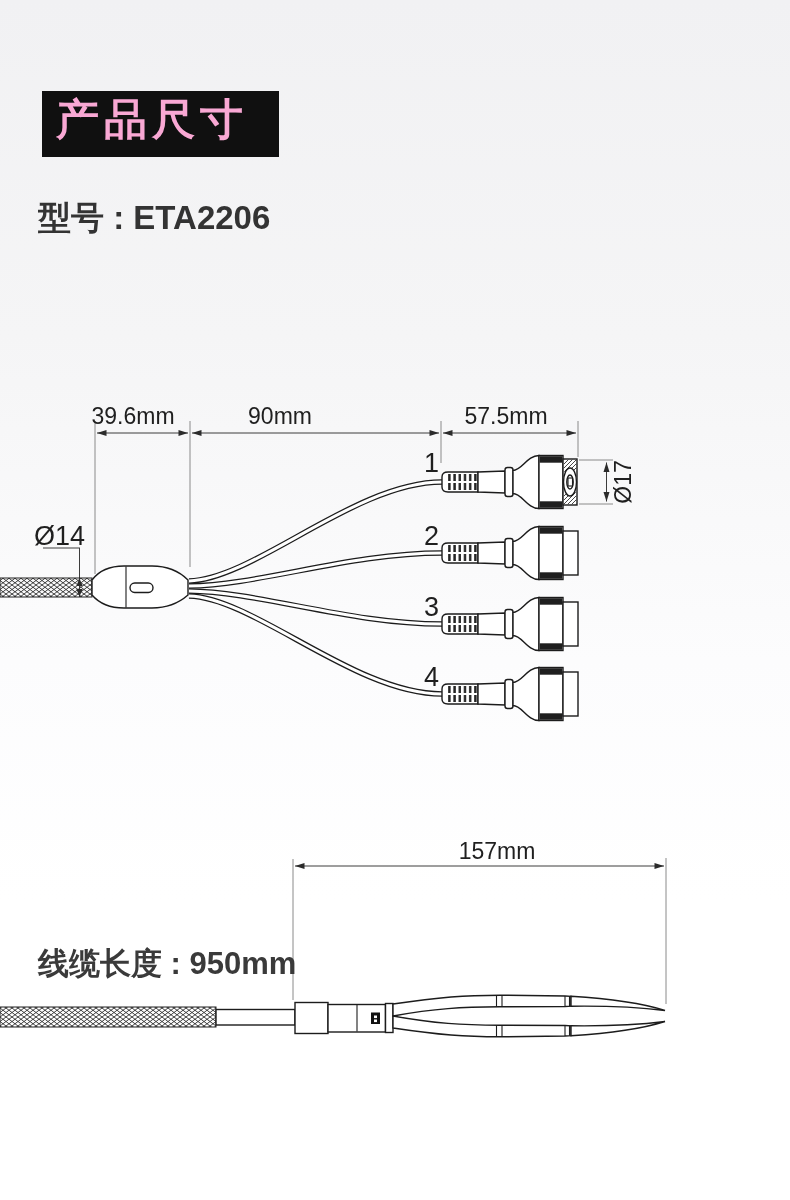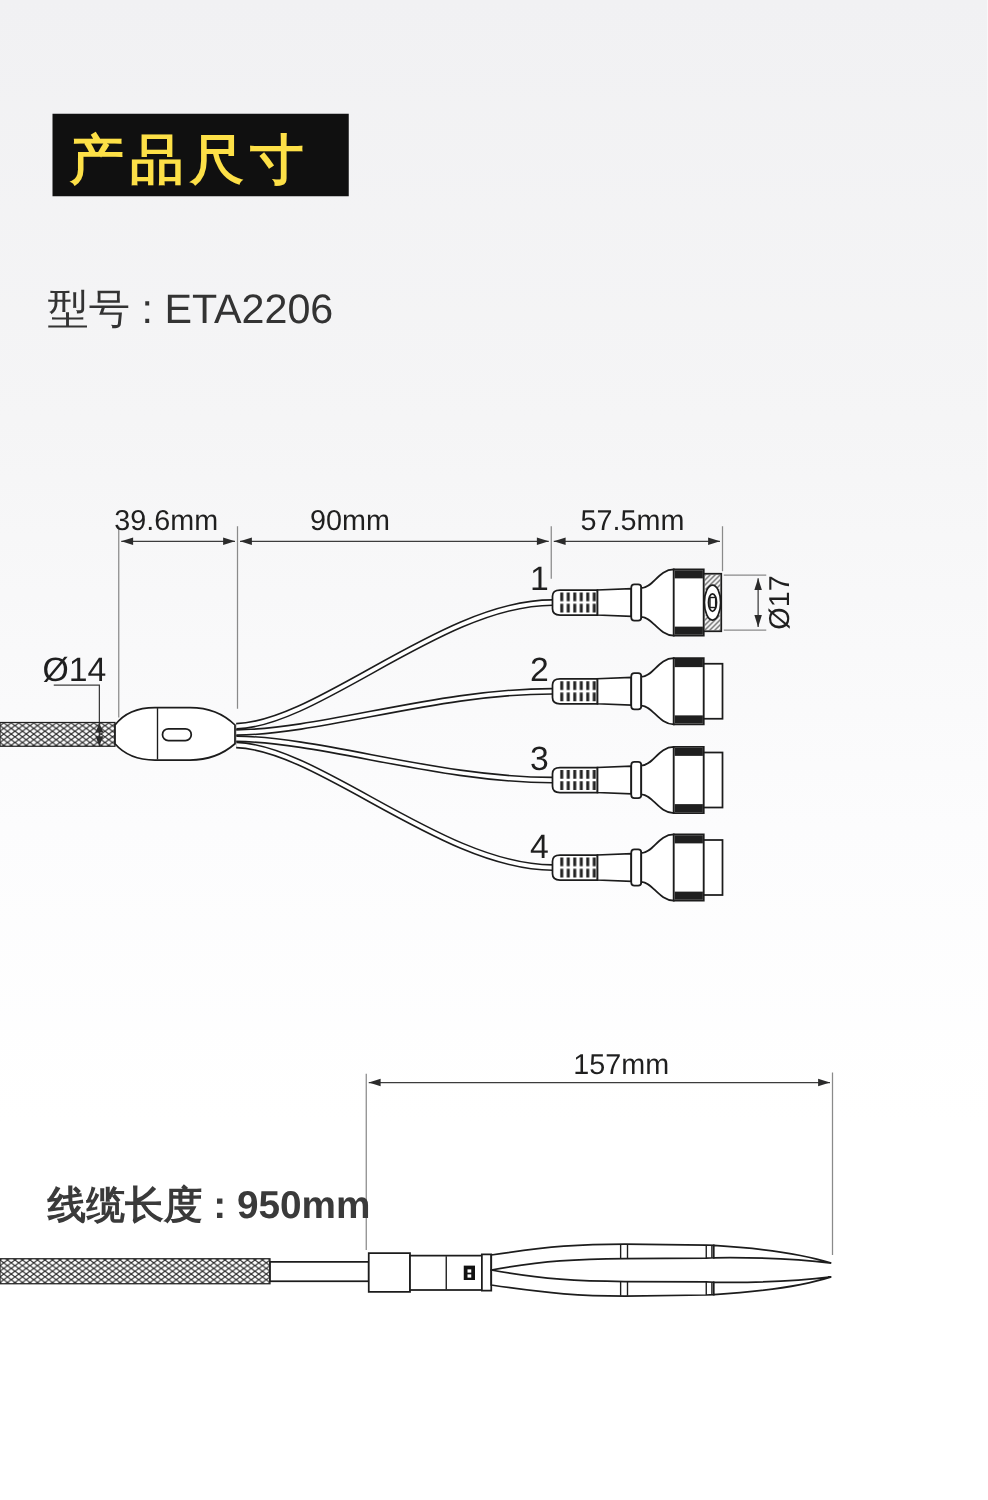--- a/index.html
+++ b/index.html
@@ -3,26 +3,26 @@
 <meta charset="utf-8">
 <style>
   html,body{margin:0;padding:0;}
   body{
     width:790px;height:1200px;position:relative;overflow:hidden;
     background:linear-gradient(180deg,#f1f1f3 0%,#f5f5f6 28%,#fcfcfd 55%,#ffffff 75%);
     font-family:"Liberation Sans",sans-serif;
   }
   .title-box{
     position:absolute;left:42px;top:91px;width:237px;height:66px;
-    background:#101010;color:#fde047;display:flex;align-items:flex-end;
+    background:#101010;color:#f9a8d4;display:flex;align-items:flex-start;
     box-sizing:border-box;padding-left:14px;
     font-size:43px;font-weight:700;letter-spacing:5px;white-space:nowrap;
   }
   .model-row{position:absolute;left:38px;top:196px;width:700px;height:40px;
-    font-size:33px;font-weight:400;color:#333333;white-space:nowrap;margin-top:29px;}
+    font-size:33px;font-weight:700;color:#333333;white-space:nowrap;}
   .model-row .unit{position:absolute;left:292px;top:0;}
   svg.drawing{position:absolute;left:0;top:0;}
   .ln{stroke:#1c1c1c;stroke-width:1.4;fill:#ffffff;}
   .thin{stroke:#1c1c1c;stroke-width:1.1;}
   .ext{stroke:#8a8a8a;stroke-width:1;fill:none;}
   .dim{stroke:#3c3c3c;stroke-width:1;fill:none;}
   .dimtxt{font-family:"Liberation Sans",sans-serif;font-size:23px;fill:#1f1f1f;}
   .numtxt{font-family:"Liberation Sans",sans-serif;font-size:27px;fill:#1f1f1f;}
   .cjk{font-family:"Liberation Sans",sans-serif;font-size:31px;font-weight:700;fill:#3a3a3a;}
 </style>

